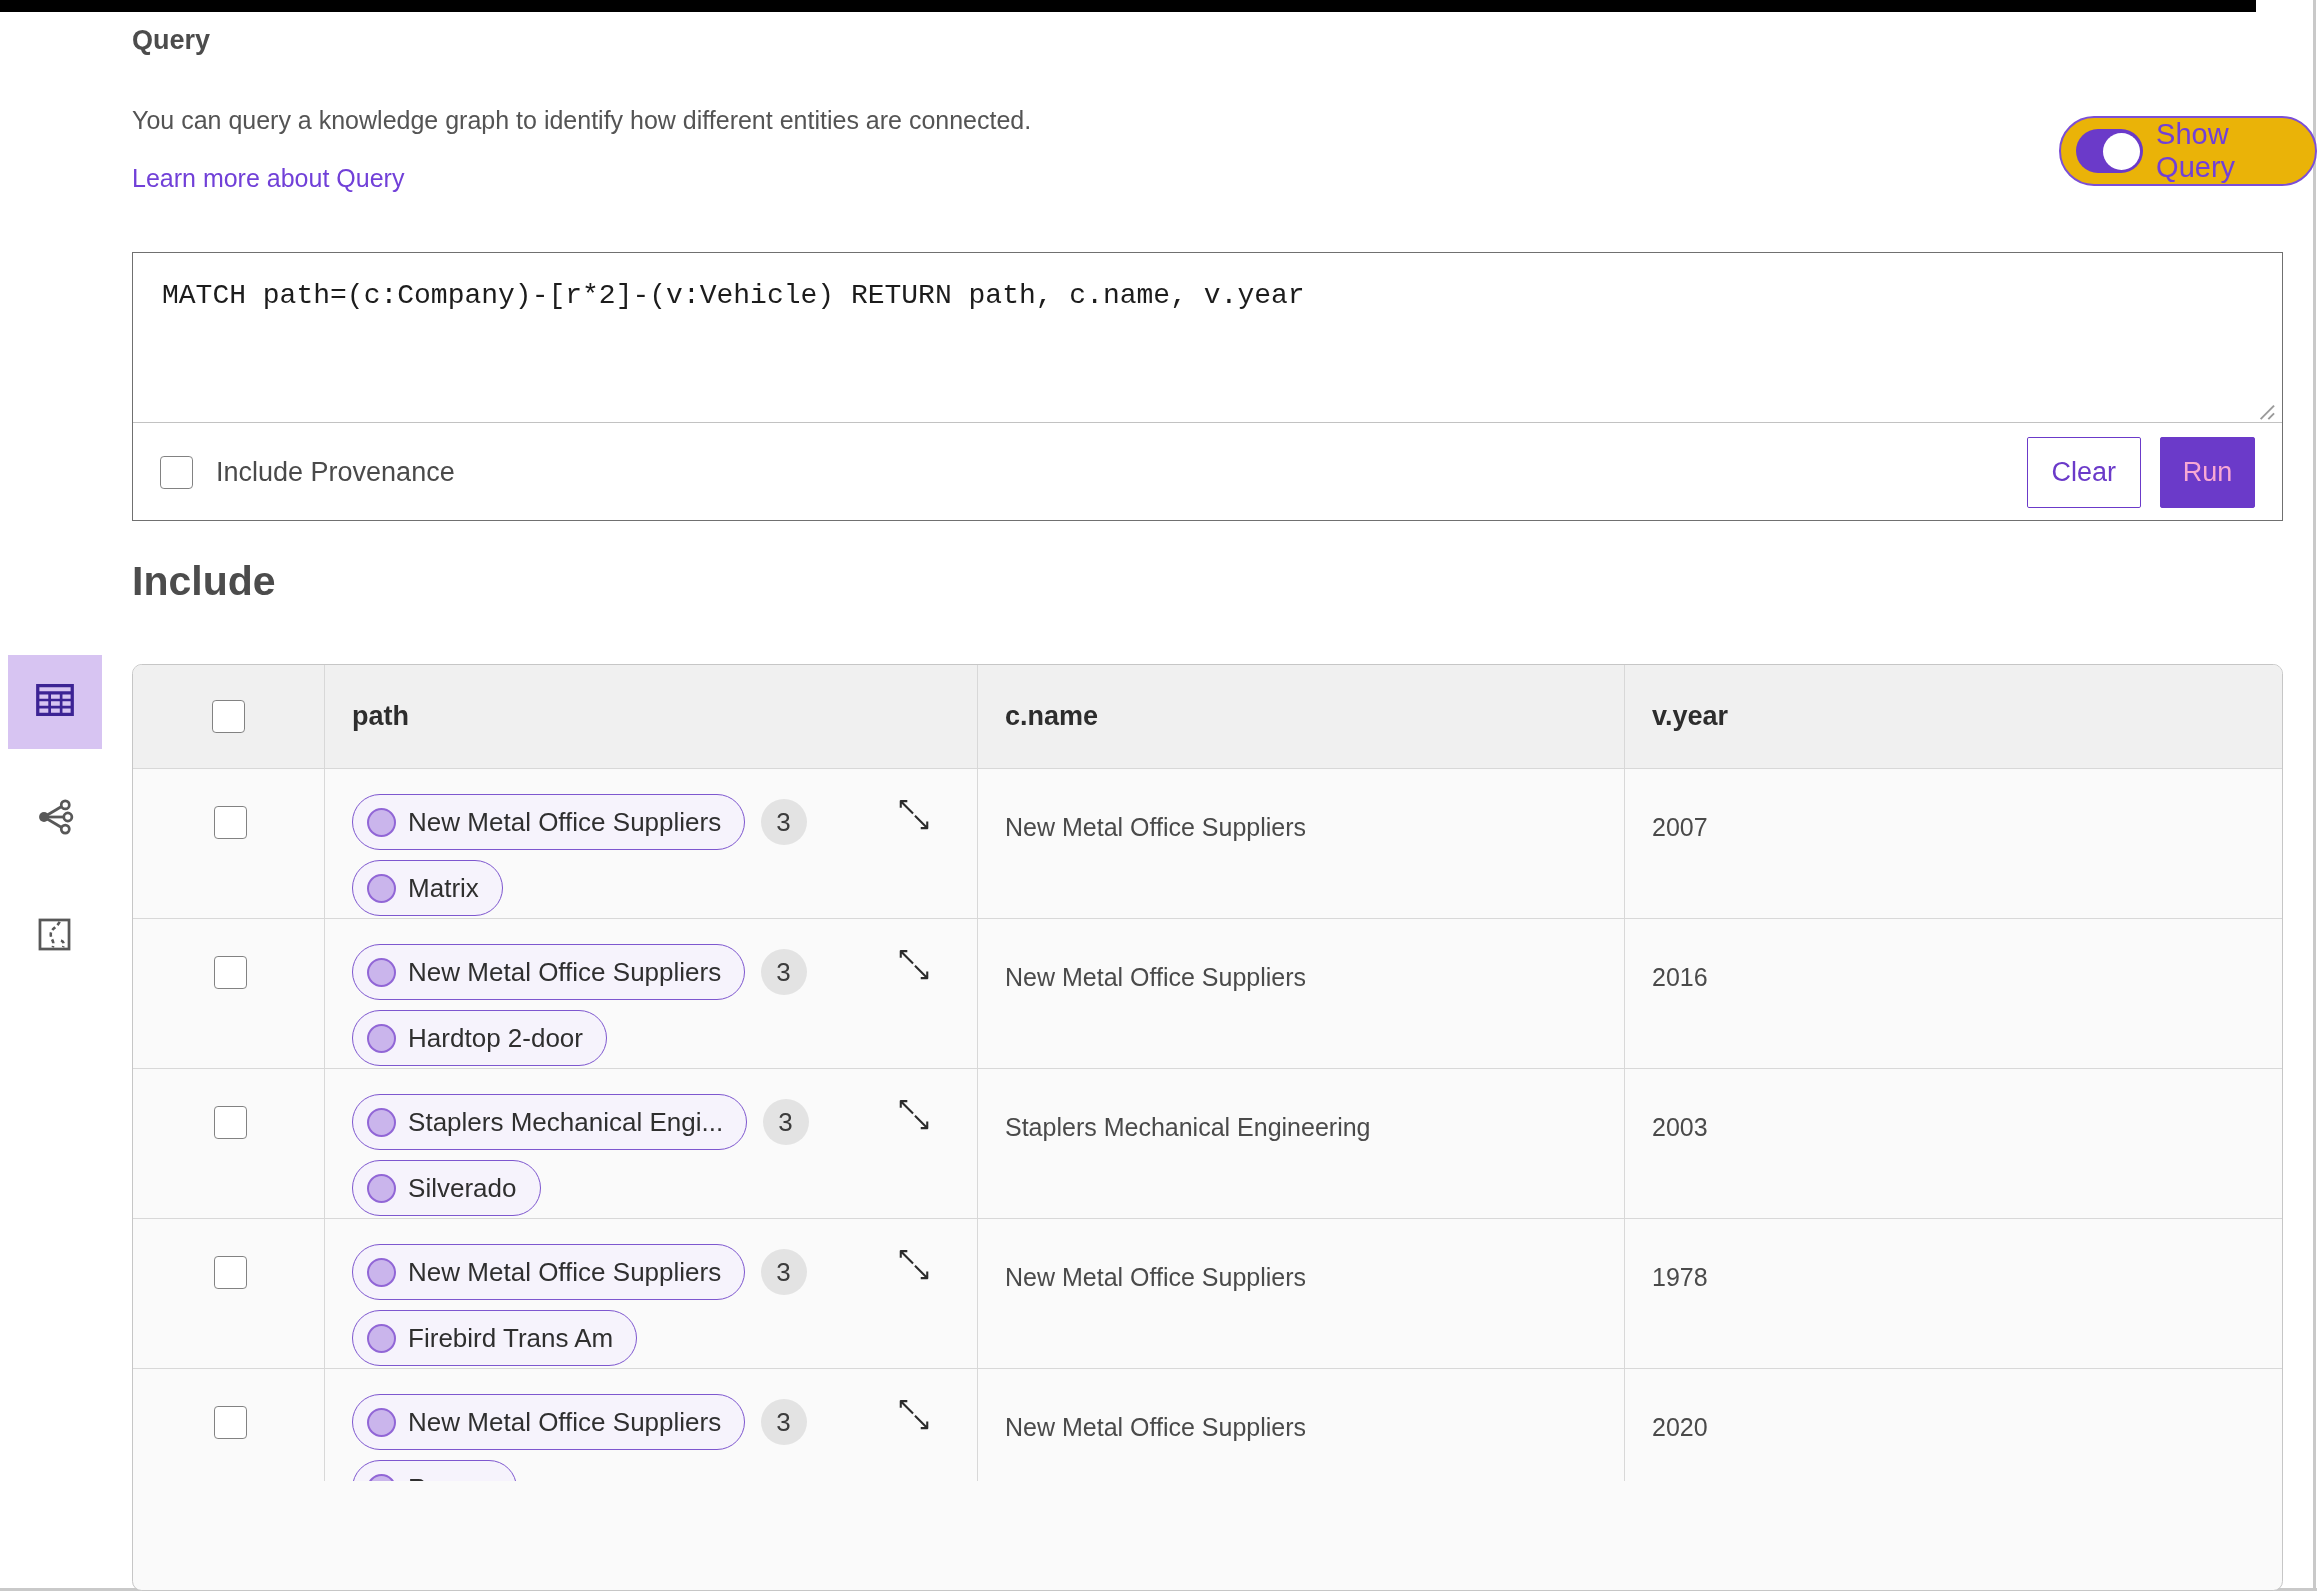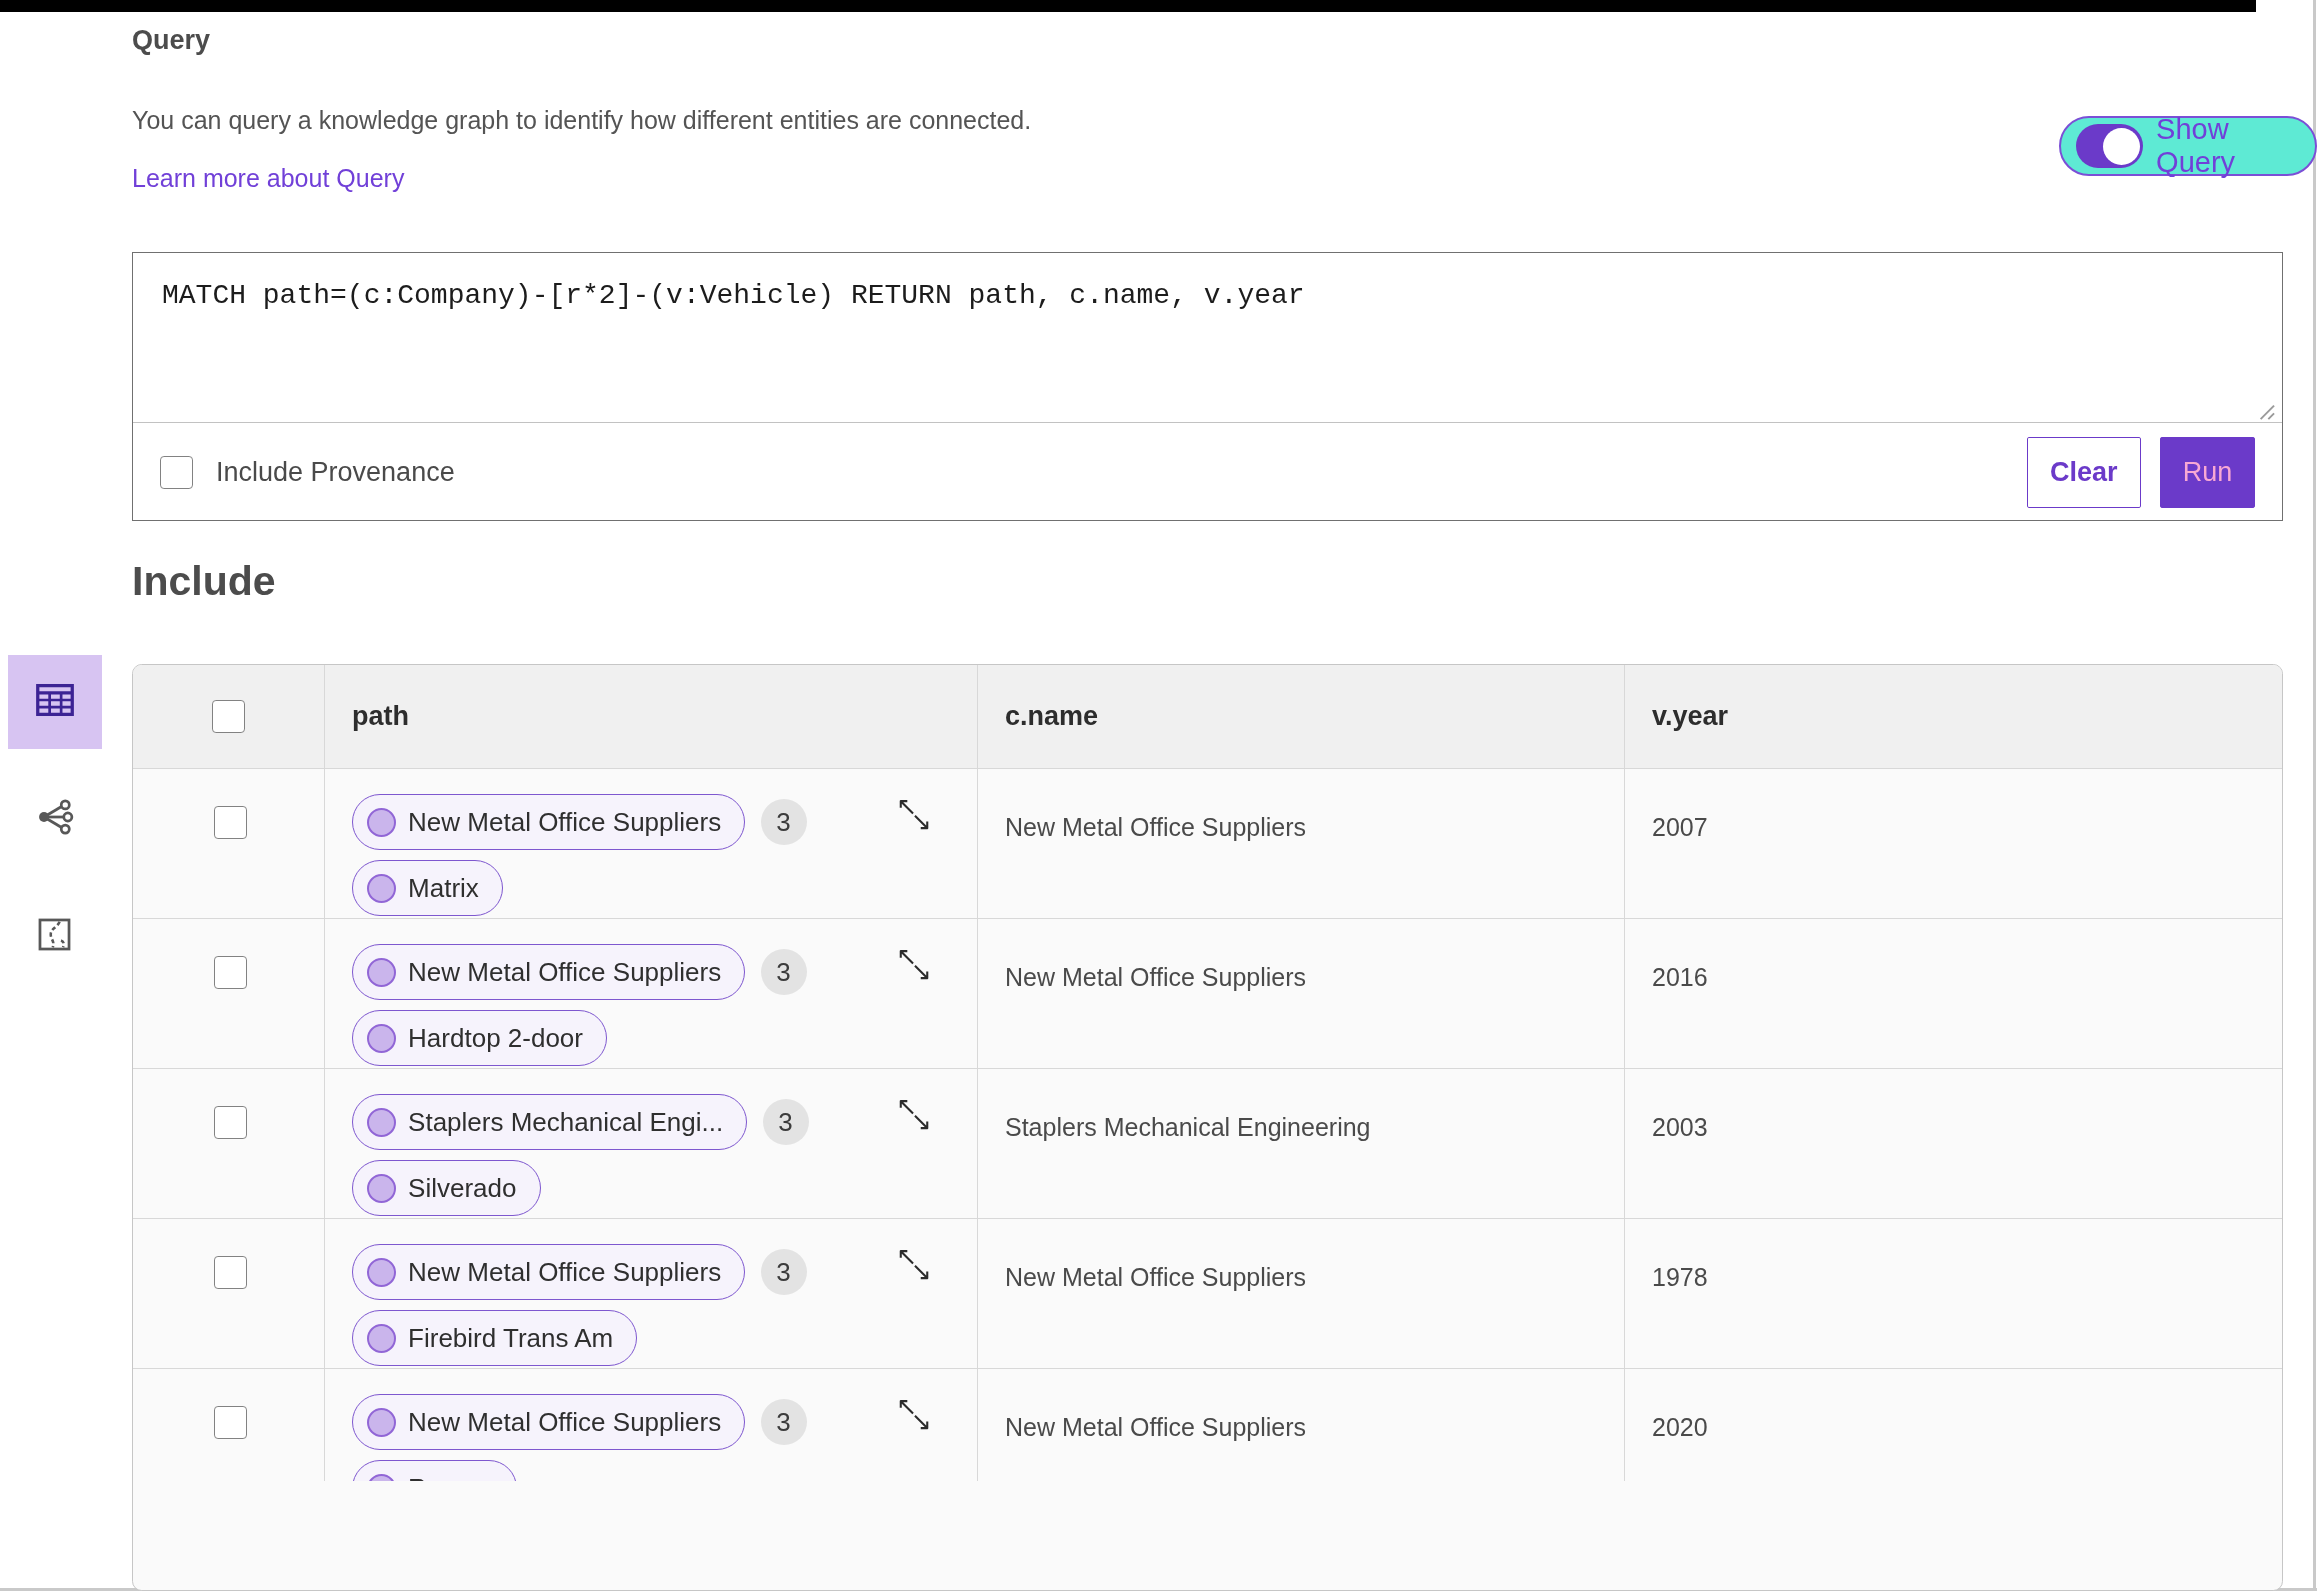--- a/index.html
+++ b/index.html
@@ -9,39 +9,39 @@
   
   .top-edge   { position:absolute; left:0; top:0; width:2256px; height:11.6px; background:#000; }
   .right-edge { position:absolute; left:2313px; top:0; width:2.9px; height:1591px; background:#c9c9c9; }
   .bottom-edge{ position:absolute; left:0; top:1588px; width:2317px; height:2.9px; background:#c9c9c9; }
 
   
   .page-title { position:absolute; left:132px; top:25px; font-size:27px; font-weight:600; color:#4c4c4c; }
   .page-desc  { position:absolute; left:132px; top:106px; font-size:25px; color:#545454; }
   .learn-link { position:absolute; left:132px; top:164px; font-size:25px; color:#7140d8; text-decoration:none; cursor:pointer; }
 
-  .toggle-pill { position:absolute; left:2059px; top:116px; height:60px; border:2.9px solid #7b4fd6;
+  .toggle-pill { position:absolute; left:2059px; top:116px; height:70px; border:2.9px solid #7b4fd6;
                  border-radius:36px; display:flex; align-items:center; padding:0 25px 0 14.5px; gap:12.6px;
-                 background:#5eead4; cursor:pointer; }
+                 background:#eab308; cursor:pointer; }
   .switch { position:relative; width:81px; height:44px; background:#6b3ac9; border-radius:22px; }
   .knob   { position:absolute; right:3.9px; top:3.9px; width:37px; height:37px; background:#fff; border-radius:50%; }
   .toggle-label { font-size:29px; color:#7140d8; }
 
   
   .query-box { position:absolute; left:132px; top:252px; width:2151px; height:269px; border:1.9px solid #707070; background:#fff; }
   .query-text { position:absolute; left:0; top:0; right:0; height:169px; padding:27px 29px;
                 font-family:"Liberation Mono", monospace; font-size:28px; color:#1c1c1c; white-space:pre-wrap; cursor:text; }
   .query-divider { position:absolute; left:0; top:169px; width:100%; height:0; border-top:1.9px solid #c2c2c2; }
   .resize-handle { position:absolute; right:5.8px; top:143px; width:25px; height:25px; cursor:nwse-resize; }
   .query-actions { position:absolute; left:0; top:171px; right:0; bottom:0; display:flex; align-items:center; padding:0 27px; }
   .checkbox { width:33px; height:33px; border:1.9px solid #828282; border-radius:3.9px; background:#fff; display:inline-block; cursor:pointer; flex:none; }
   .chk-label { margin-left:23px; font-size:27px; color:#4a4a4a; }
   .spacer { flex:1; }
   .btn { height:71px; font-size:27px; font-family:"Liberation Sans", sans-serif; cursor:pointer; border-radius:1.9px; }
-  .btn-outline { width:114px; background:#fff; border:1.9px solid #6b3ac9; color:#6b3ac9; margin-right:19.3px;font-weight:bold; }
+  .btn-outline { width:114px; background:#fff; border:1.9px solid #6b3ac9; color:#6b3ac9; margin-right:19.3px; }
   .btn-solid   { width:95px;  background:#6b3ac9; border:1.9px solid #6b3ac9; color:#f9a8d4; }
 
   
   .results-heading { position:absolute; left:132px; top:558px; font-size:41px; font-weight:600; color:#4c4c4c; }
 
   .view-switcher { position:absolute; left:7.7px; top:655px; width:94px; display:flex; flex-direction:column; gap:23px; }
   .view-item { width:94px; height:94px; display:flex; align-items:center; justify-content:center; cursor:pointer; }
   .view-item.selected { background:#d7c4f2; }
 
   .results-table { position:absolute; left:132px; top:664px; width:2151px; height:927px;

